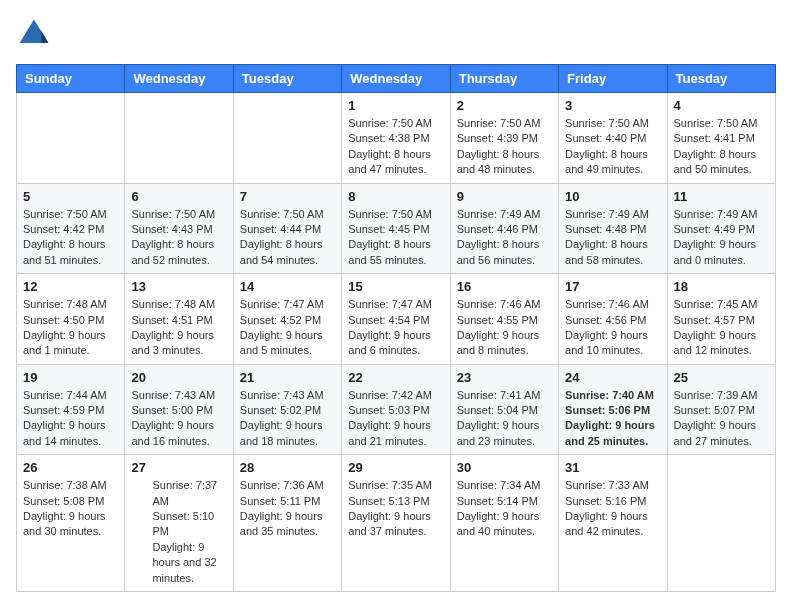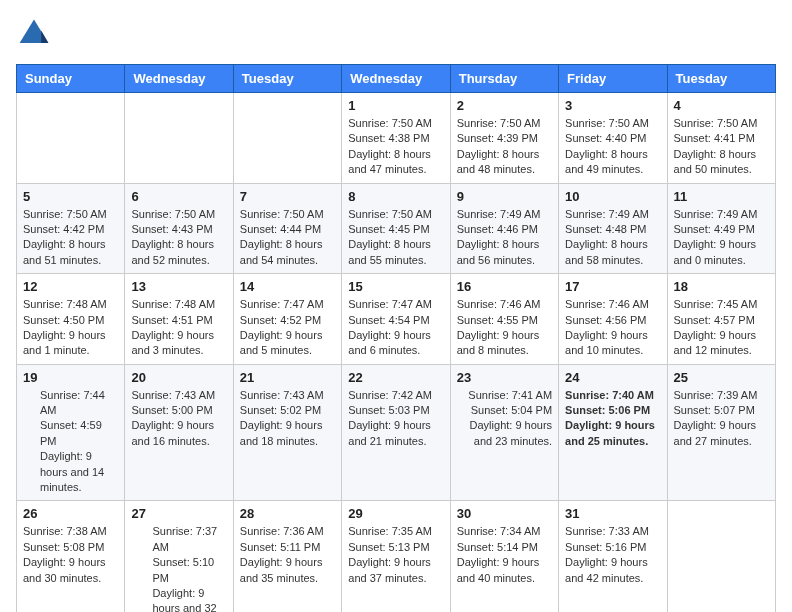--- a/index.html
+++ b/index.html
@@ -239,21 +239,21 @@
         <td>
           <div class="day-number">18</div>
           <div class="day-info" style="white-space: pre-line;">Sunrise: 7:45 AM
 Sunset: 4:57 PM
 Daylight: 9 hours and 12 minutes.</div>
         </td>
       </tr>
       <tr>
         <td>
           <div class="day-number">19</div>
-          <div class="day-info" style="white-space: pre-line; margin-left: 17px;">Sunrise: 7:44 AM
+          <div class="day-info" style="white-space: pre-line;">Sunrise: 7:44 AM
 Sunset: 4:59 PM
 Daylight: 9 hours and 14 minutes.</div>
         </td>
         <td>
           <div class="day-number">20</div>
           <div class="day-info" style="white-space: pre-line;">Sunrise: 7:43 AM
 Sunset: 5:00 PM
 Daylight: 9 hours and 16 minutes.</div>
         </td>
         <td>
@@ -263,21 +263,21 @@
 Daylight: 9 hours and 18 minutes.</div>
         </td>
         <td>
           <div class="day-number">22</div>
           <div class="day-info" style="white-space: pre-line;">Sunrise: 7:42 AM
 Sunset: 5:03 PM
 Daylight: 9 hours and 21 minutes.</div>
         </td>
         <td>
           <div class="day-number">23</div>
-          <div class="day-info" style="white-space: pre-line; text-align: right;">Sunrise: 7:41 AM
+          <div class="day-info" style="white-space: pre-line;">Sunrise: 7:41 AM
 Sunset: 5:04 PM
 Daylight: 9 hours and 23 minutes.</div>
         </td>
         <td>
           <div class="day-number">24</div>
           <div class="day-info" style="white-space: pre-line; font-weight: bold;">Sunrise: 7:40 AM
 Sunset: 5:06 PM
 Daylight: 9 hours and 25 minutes.</div>
         </td>
         <td>

